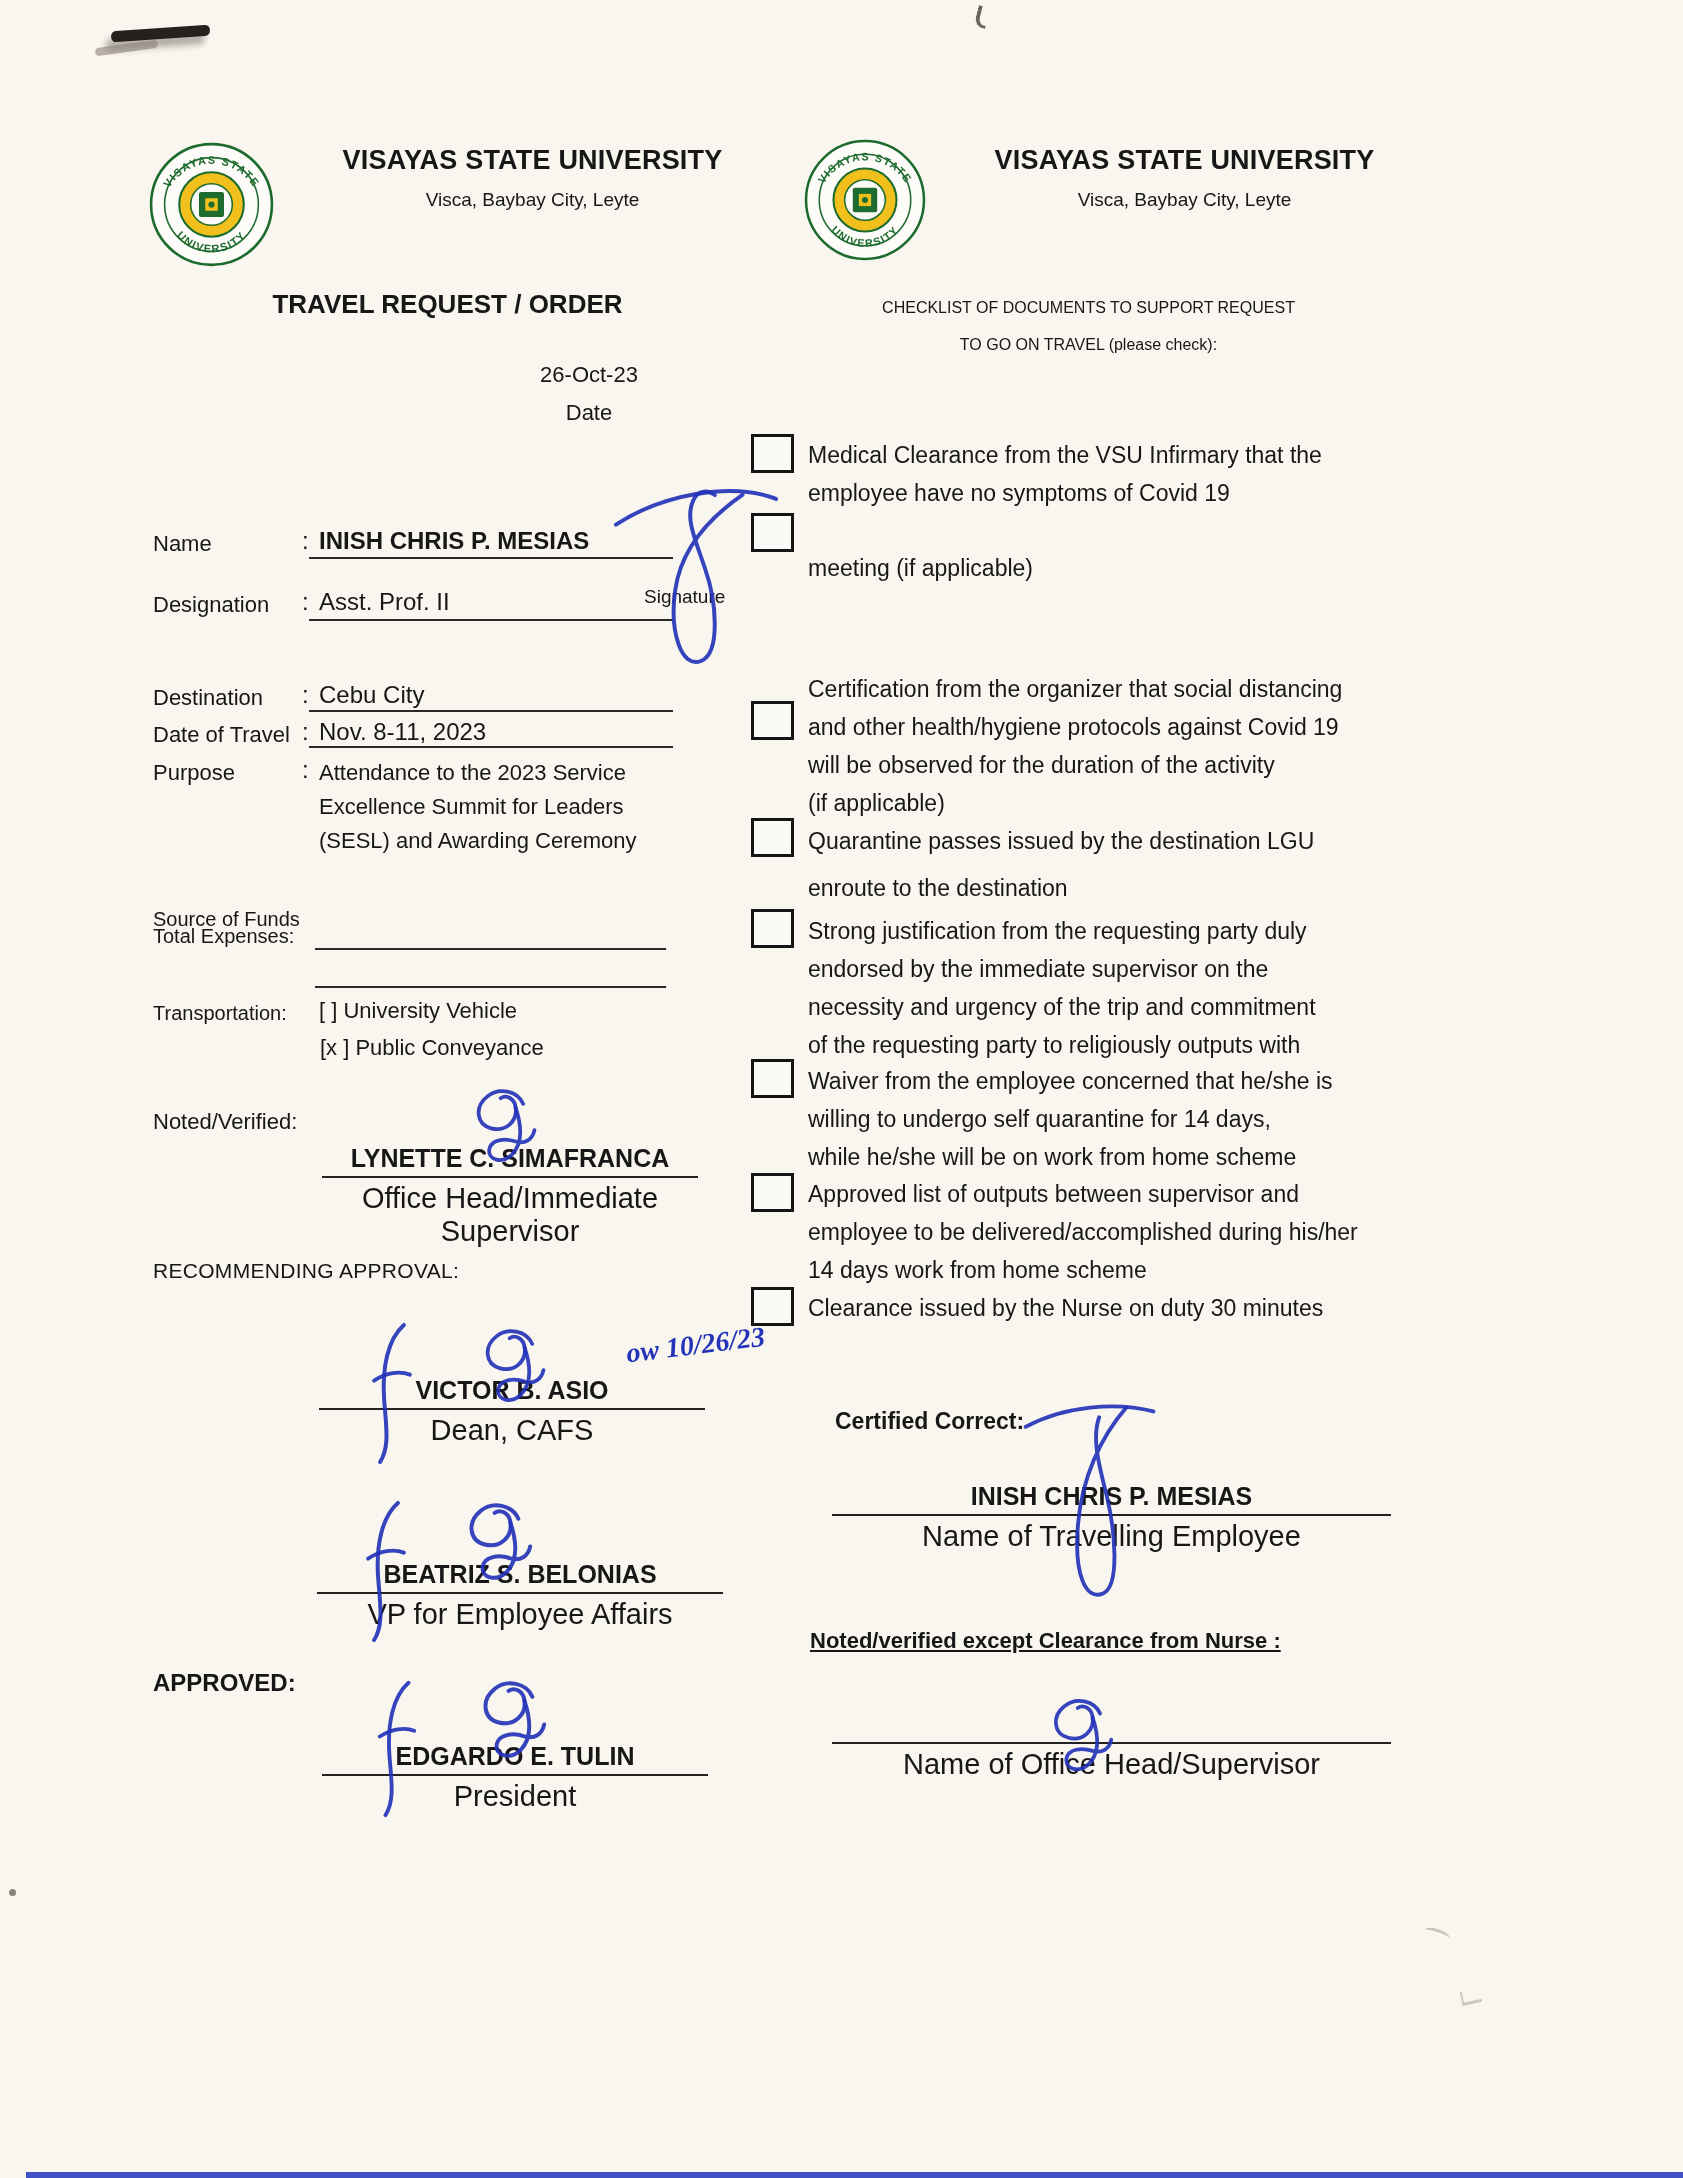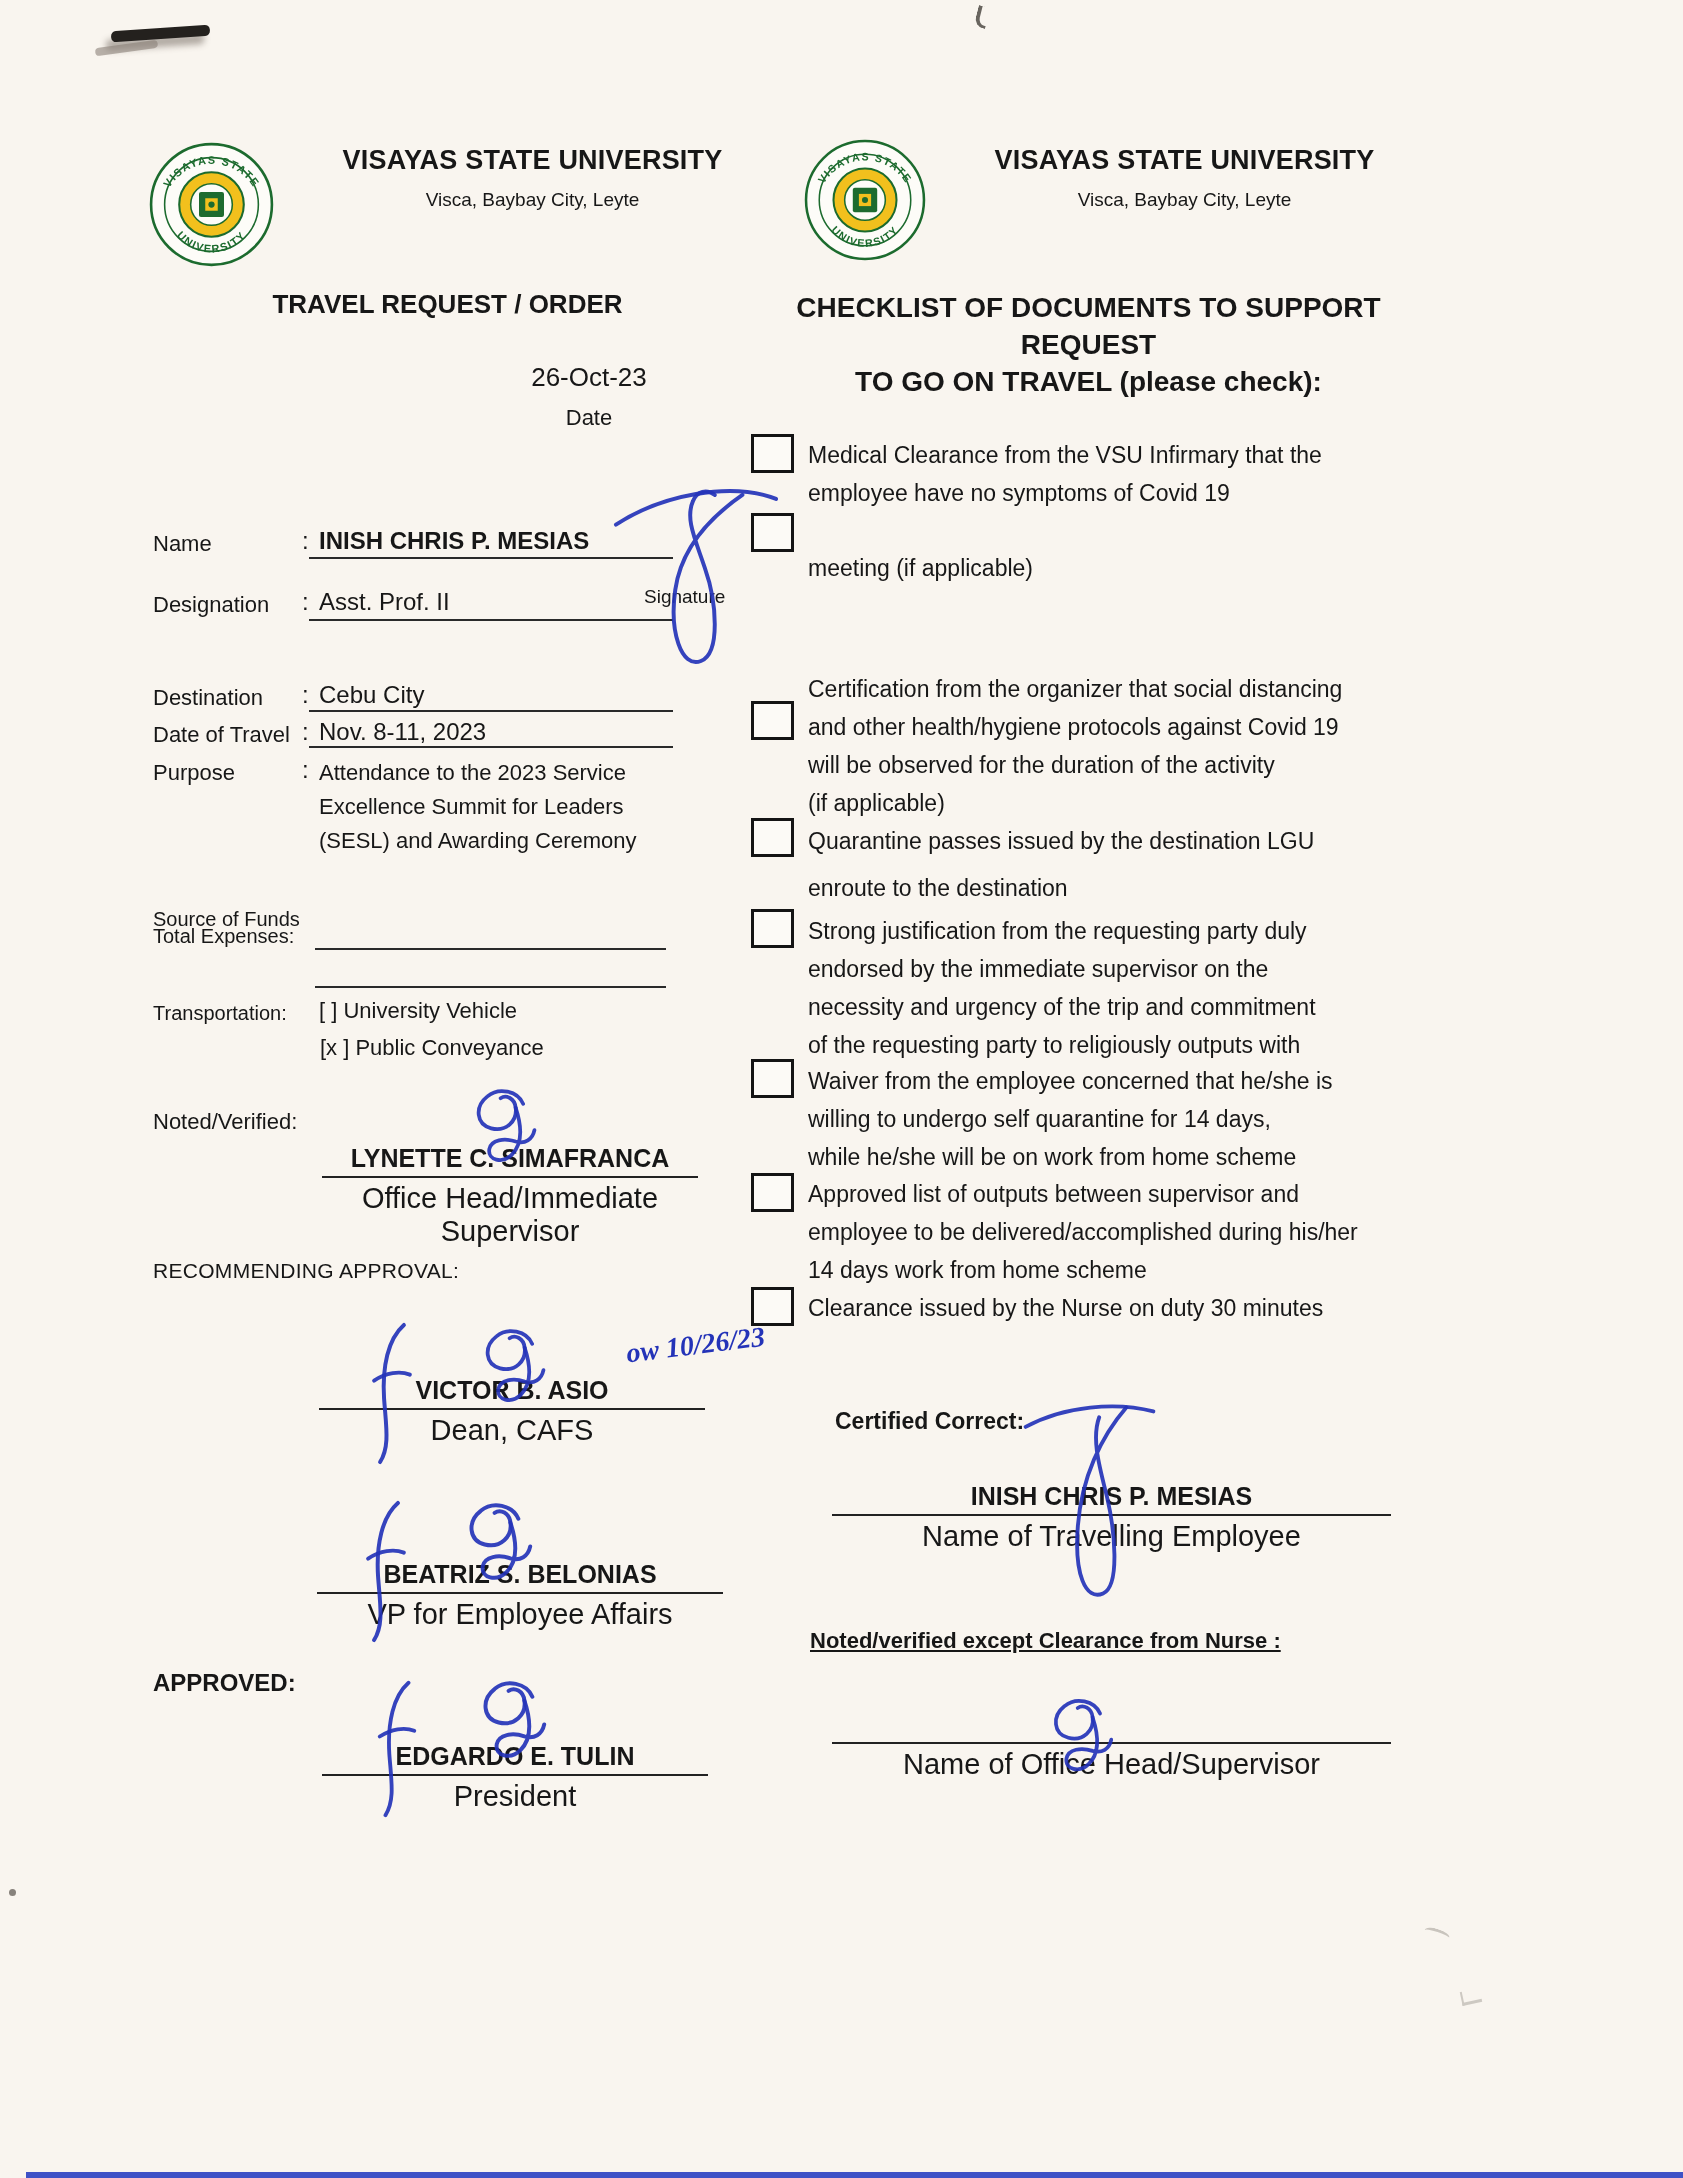--- a/index.html
+++ b/index.html
@@ -7,21 +7,21 @@
   body{background:#efeae3;font-family:"Liberation Sans",sans-serif}
   .page{position:relative;width:1683px;height:2178px;background:#f9f5ef;color:#171717;overflow:hidden}
   .abs{position:absolute}
   .center{text-align:center}
   .bold{font-weight:bold}
 
   
   .uni{font-size:27px;font-weight:bold;letter-spacing:0.2px}
   .addr{font-size:19px;margin-top:13px}
   .form-title{font-size:26px;font-weight:bold}
-  .chk-title{font-size:28px;font-weight:bold;line-height:37px}
+  .chk-title{font-size:16px;font-weight:normal;line-height:37px}
 
   
   .frow{position:absolute;left:153px;width:614px;height:36px}
   .flabel{position:absolute;left:0;top:4px;font-size:22px}
   .fcolon{position:absolute;left:149px;top:0;font-size:24px}
   .fvalue{position:absolute;left:166px;top:0;font-size:24px;white-space:nowrap}
   .uline{position:absolute;border-bottom:2px solid #2a2a2a}
   .purpose-line{font-size:22px;line-height:34px;white-space:nowrap}
   .small-label{font-size:22px}
   .caps-label{font-size:21px;letter-spacing:0.3px}
@@ -83,21 +83,21 @@
   </svg>
 
   <div class="abs center" style="left:285px;top:145px;width:495px">
     <div class="uni">VISAYAS STATE UNIVERSITY</div>
     <div class="addr">Visca, Baybay City, Leyte</div>
   </div>
 
   <div class="abs center form-title" style="left:210px;top:289px;width:475px">TRAVEL REQUEST / ORDER</div>
 
   <div class="abs center" style="left:465px;top:362px;width:248px">
-    <div style="font-size:26px">26-Oct-23</div>
+    <div style="font-size:22px">26-Oct-23</div>
     <div style="font-size:22px;margin-top:12px">Date</div>
   </div>
 
   <div class="frow" style="top:527px">
     <span class="flabel">Name</span>
     <span class="fcolon">:</span>
     <span class="fvalue bold">INISH CHRIS P. MESIAS</span>
   </div>
   <div class="uline" style="left:309px;top:557px;width:364px"></div>
 

